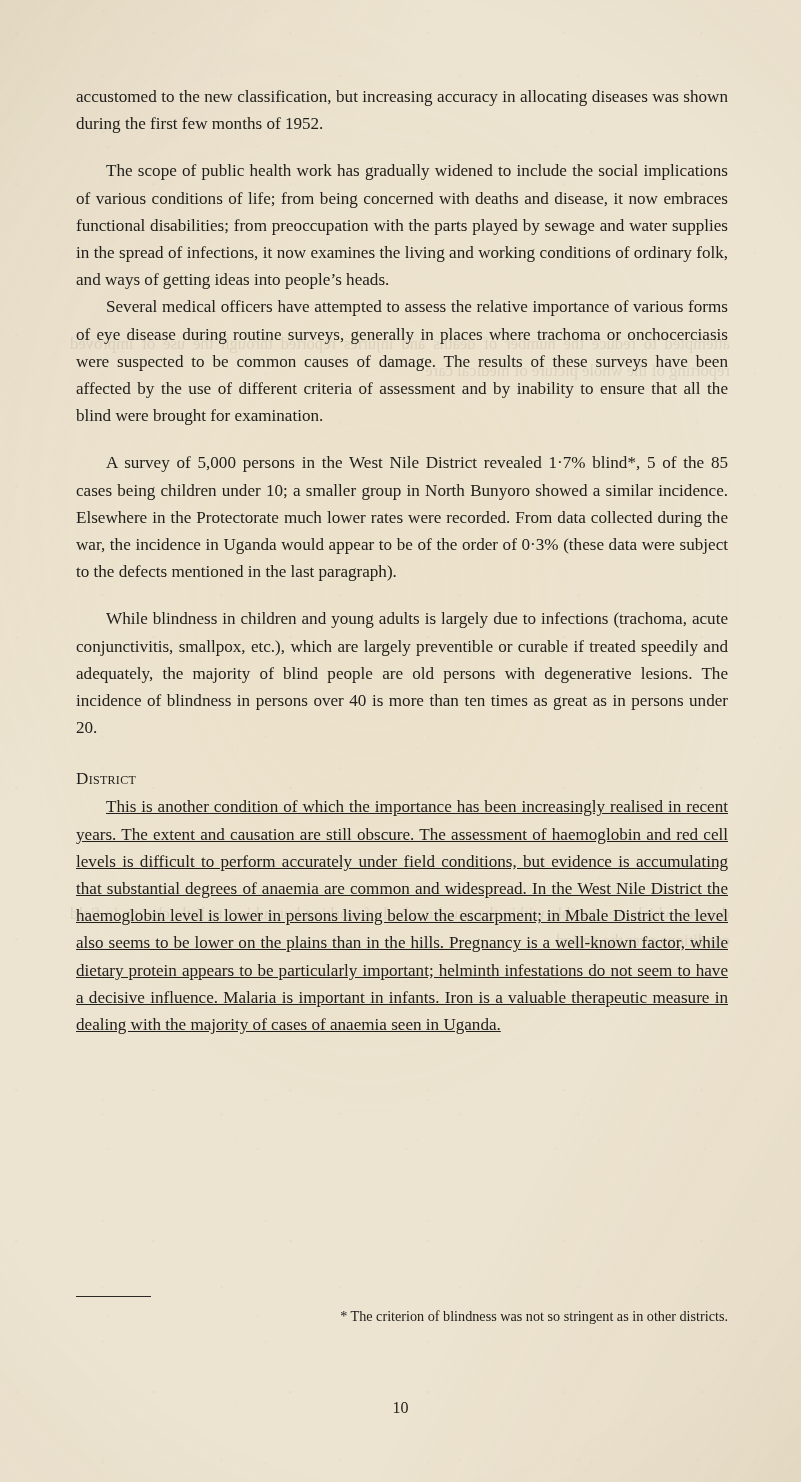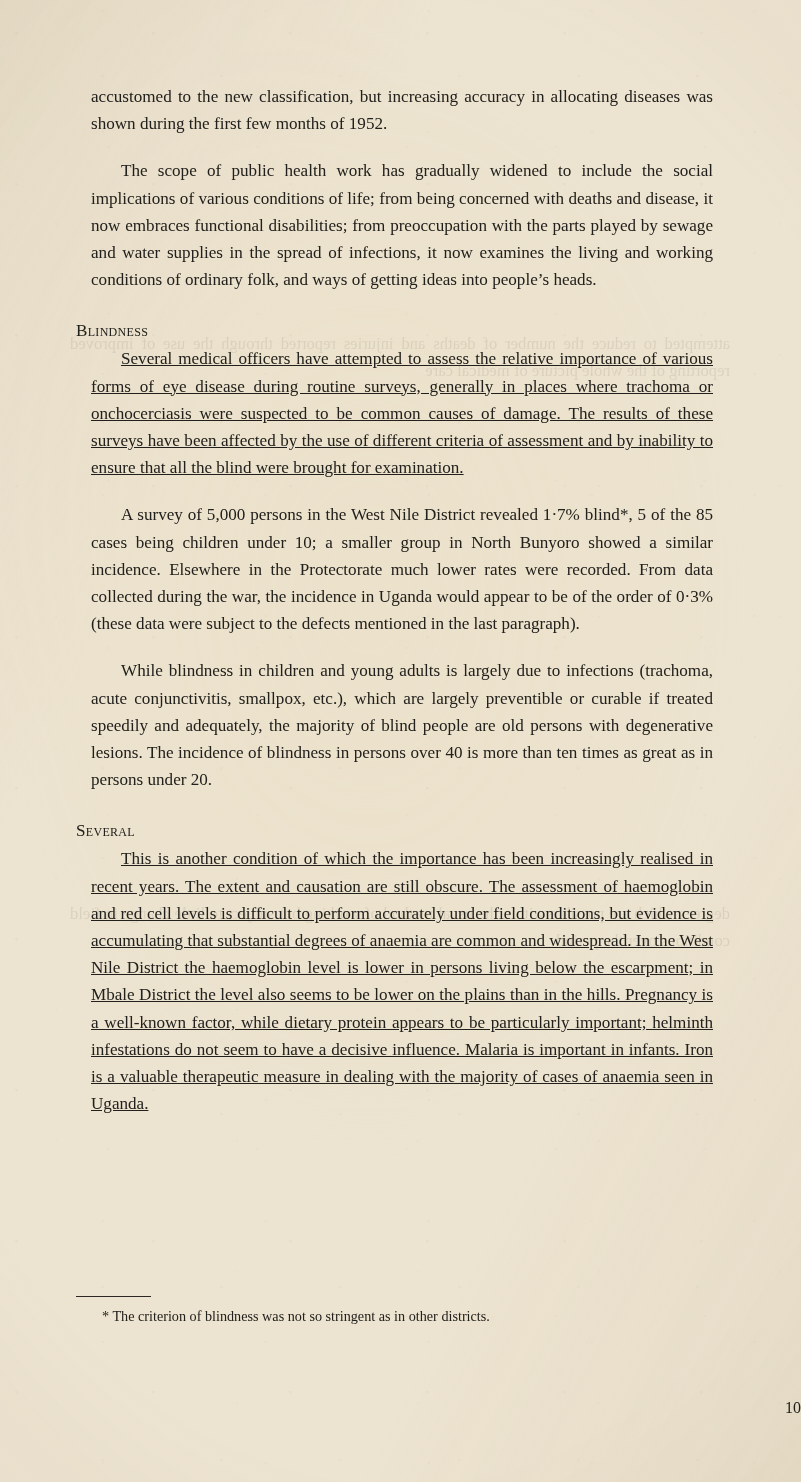--- a/index.html
+++ b/index.html
@@ -49,21 +49,21 @@
   }
 
   .textblock {
     position: absolute;
     left: 76px;
     top: 83px;
     width: 652px;
   }
 
   p.para {
-    margin: 15px;
+    margin: 0;
     text-align: justify;
     text-justify: inter-word;
     font-size: 17.1px;
     line-height: 27.2px;
     text-indent: 30px;
     -webkit-font-smoothing: antialiased;
   }
   p.gap {
     margin-top: 20px;
   }
@@ -95,29 +95,29 @@
     width: 75px;
     height: 0;
     border-top: 1.6px solid #2b2824;
     margin: 0 0 9px 0;
   }
   .footnote {
     margin: 0;
     font-size: 14.2px;
     line-height: 20px;
     text-indent: 26px;
-    text-align: left;
+    text-align: right;
   }
 
   .pagenum {
     position: absolute;
     left: 0;
     right: 0;
     top: 1398px;
-    text-align: right;
+    text-align: center;
     font-size: 16px;
     line-height: 20px;
   }
 
   
   .bleed {
     position: absolute;
     left: 70px;
     top: 330px;
     width: 660px;
@@ -146,29 +146,28 @@
   <div class="bleed">attempted to reduce the number of deaths and injuries reported through the use of improved reporting of the whole picture of medical care</div>
   <div class="bleed bleed2">degrees which are possible within the usual method of working but subject to little change in field conditions over the period</div>
 
   <div class="textblock">
 
     <p class="para nogap" style="text-indent:0;">accustomed to the new classification, but increasing accuracy in allocating diseases was shown during the first few months of 1952.</p>
 
     <p class="para gap">The scope of public health work has gradually widened to include the social implications of various conditions of life; from being concerned with deaths and disease, it now embraces functional disabilities; from preoccupation with the parts played by sewage and water supplies in the spread of infections, it now examines the living and working conditions of ordinary folk, and ways of getting ideas into people’s heads.</p>
 
 
-    <h2 class="section">Blindness</h2>
 
     <p class="para">Several medical officers have attempted to assess the relative importance of various forms of eye disease during routine surveys, generally in places where trachoma or onchocerciasis were suspected to be common causes of damage. The results of these surveys have been affected by the use of different criteria of assessment and by inability to ensure that all the blind were brought for examination.</p>
 
     <p class="para gap">A survey of 5,000 persons in the West Nile District revealed 1·7% blind*, 5 of the 85 cases being children under 10; a smaller group in North Bunyoro showed a similar incidence. Elsewhere in the Protectorate much lower rates were recorded. From data collected during the war, the incidence in Uganda would appear to be of the order of 0·3% (these data were subject to the defects mentioned in the last paragraph).</p>
 
     <p class="para gap">While blindness in children and young adults is largely due to infections (trachoma, acute conjunctivitis, smallpox, etc.), which are largely preventible or curable if treated speedily and adequately, the majority of blind people are old persons with degenerative lesions. The incidence of blindness in persons over 40 is more than ten times as great as in persons under 20.</p>
 
-    <h2 class="section">Several</h2>
+    <h2 class="section">District</h2>
 
     <p class="para">This is another condition of which the importance has been increasingly realised in recent years. The extent and causation are still obscure. The assessment of haemoglobin and red cell levels is difficult to perform accurately under field conditions, but evidence is accumulating that substantial degrees of anaemia are common and widespread. In the West Nile District the haemoglobin level is lower in persons living below the escarpment; in Mbale District the level also seems to be lower on the plains than in the hills. Pregnancy is a well-known factor, while dietary protein appears to be particularly important; helminth infestations do not seem to have a decisive influence. Malaria is important in infants. Iron is a valuable therapeutic measure in dealing with the majority of cases of anaemia seen in Uganda.</p>
 
   </div>
 
   <div class="footnote-wrap">
     <div class="footnote-rule"></div>
     <p class="footnote">* The criterion of blindness was not so stringent as in other districts.</p>
   </div>
 

